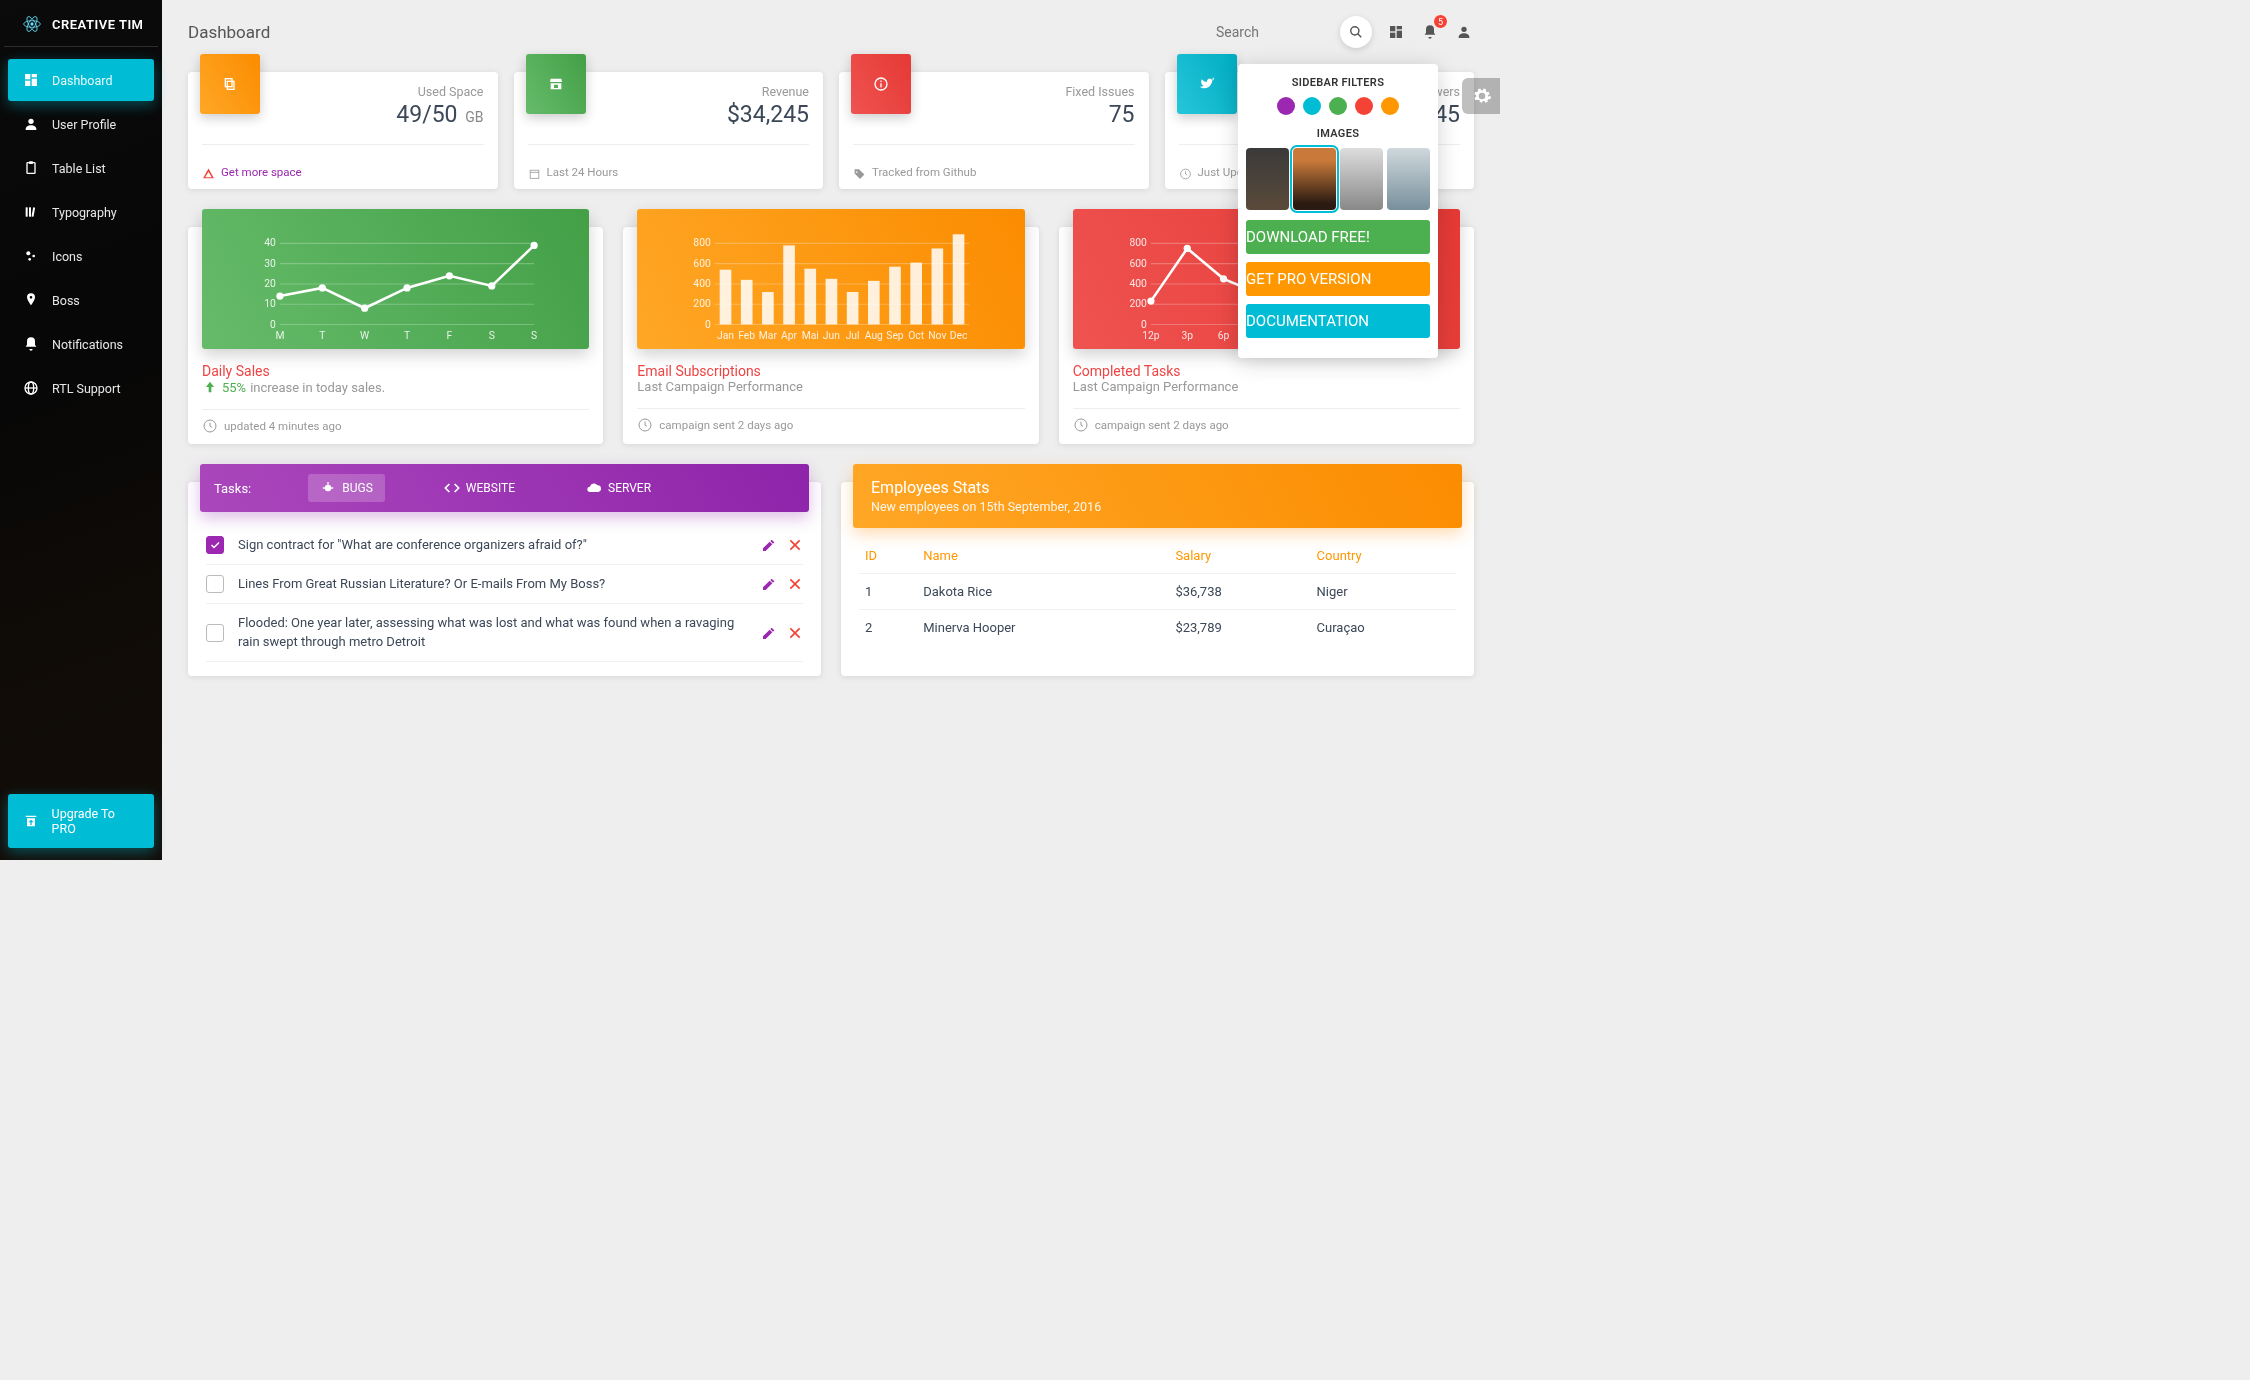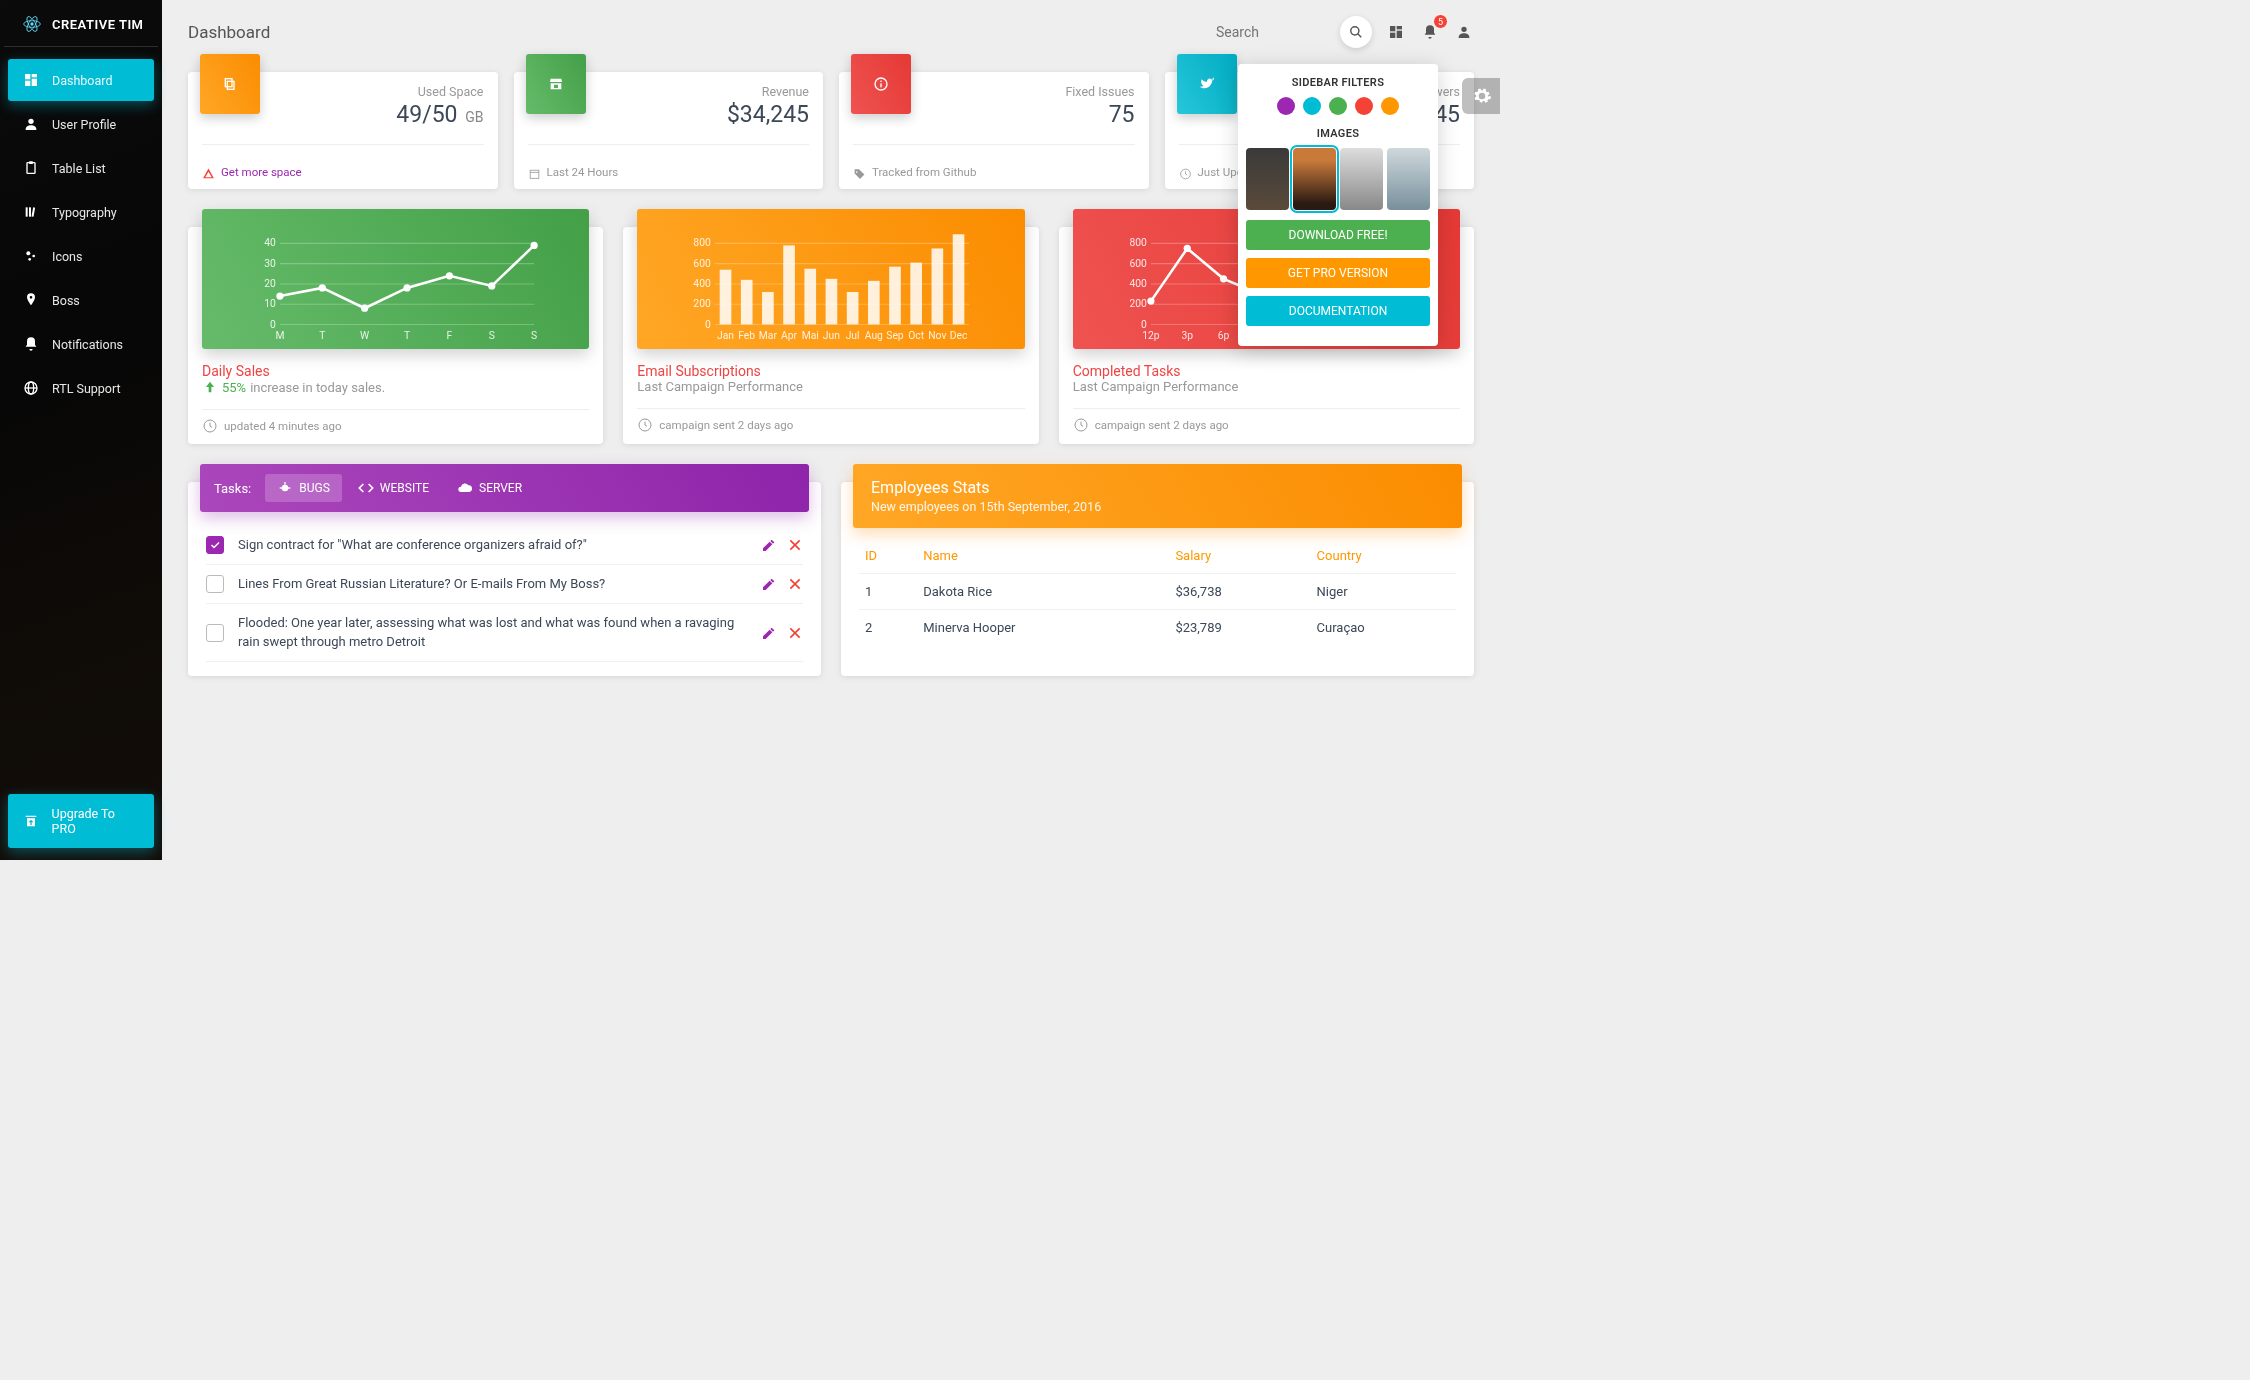--- a/index.html
+++ b/index.html
@@ -62,21 +62,21 @@
 .grid-line{stroke:rgba(255,255,255,0.25); stroke-width:1;}
 .line-path{stroke:#fff; stroke-width:2.5; fill:none;}
 .dot{fill:#fff;}
 .bar{fill:rgba(255,255,255,0.85);}
 
 
 .bottom-row { display:grid; grid-template-columns: 1fr 1fr; gap:20px; margin-top:38px;}
 .tasks-card, .emp-card { background:#fff; border-radius:4px; box-shadow:0 1px 6px rgba(0,0,0,0.1); position:relative; }
 .tasks-header { background:linear-gradient(60deg,#ab47bc,#8e24aa); margin:-18px 12px 0 12px; border-radius:3px; padding: 10px 14px; display:flex; align-items:center; color:#fff; box-shadow:0 6px 16px rgba(142,36,170,0.3);}
 .tasks-label{font-size:13px; margin-right:14px;}
-.task-tab{display:flex; align-items:center; gap:6px; padding:6px 12px; border-radius:3px; font-size:12px; cursor:pointer;}
+.task-tab{display:flex; align-items:center; gap:6px; padding:6px 12px; border-radius:3px; font-size:12px; cursor:pointer;margin-left:43px;}
 .task-tab.active{background:rgba(255,255,255,0.2);}
 .task-list{padding:14px 18px;}
 .task-item{display:flex; align-items:center; padding:10px 0; border-bottom:1px solid #f0f0f0; gap:14px;}
 .task-check{width:18px; height:18px; border:1.5px solid #bbb; border-radius:3px; display:flex; align-items:center; justify-content:center; cursor:pointer;}
 .task-check.checked{background:#9c27b0; border-color:#9c27b0; color:#fff;}
 .task-text{flex:1; font-size:13px; color:#3c4858; line-height:1.4;}
 .task-actions{display:flex; gap:10px;}
 .task-action{cursor:pointer;}
 
 .emp-header{background:linear-gradient(60deg,#ffa726,#fb8c00); margin:-18px 12px 0 12px; border-radius:3px; padding:14px 18px; color:#fff; box-shadow:0 6px 16px rgba(251,140,0,0.3);}
@@ -93,21 +93,21 @@
 .color-row{display:flex; justify-content:center; gap:8px; margin-bottom:12px;}
 .color-dot{width:18px; height:18px; border-radius:50%; cursor:pointer;}
 .color-dot.selected{border:2px solid #00bcd4;}
 .img-row{display:flex; gap:4px; margin-bottom:10px;}
 .img-thumb{flex:1; height:62px; border-radius:4px; background:#888; cursor:pointer;}
 .img-thumb.selected{outline:2px solid #00bcd4; outline-offset:1px;}
 .img-thumb.a{background:linear-gradient(#3a3a3a,#5a4a3a);} 
 .img-thumb.b{background:linear-gradient(#c97a3a 20%,#2a1a12 90%);} 
 .img-thumb.c{background:linear-gradient(#ddd,#888);} 
 .img-thumb.d{background:linear-gradient(#cfd8dc,#78909c);}
-.panel-btn{display:block; text-align:center; padding:8px 0; border-radius:3px; font-size:12px; color:#fff; margin-bottom:8px; cursor:pointer;}
+.panel-btn{display:block; text-align:left; padding:8px 0; border-radius:3px; font-size:15px; color:#fff; margin-bottom:8px; cursor:pointer;}
 .panel-btn.green{background:#4caf50;} .panel-btn.orange{background:#ff9800;} .panel-btn.cyan{background:#00bcd4;}
 
 svg{display:block;}
 </style>
 </head>
 <body>
 
 <aside class="sidebar">
   <div class="sidebar-brand">
     <span class="brand-logo">

